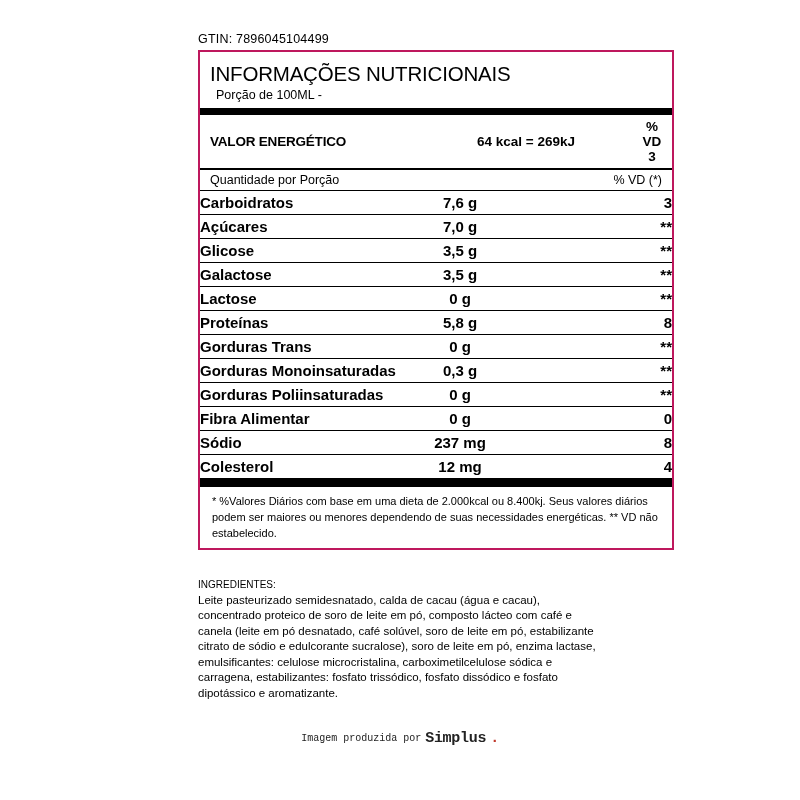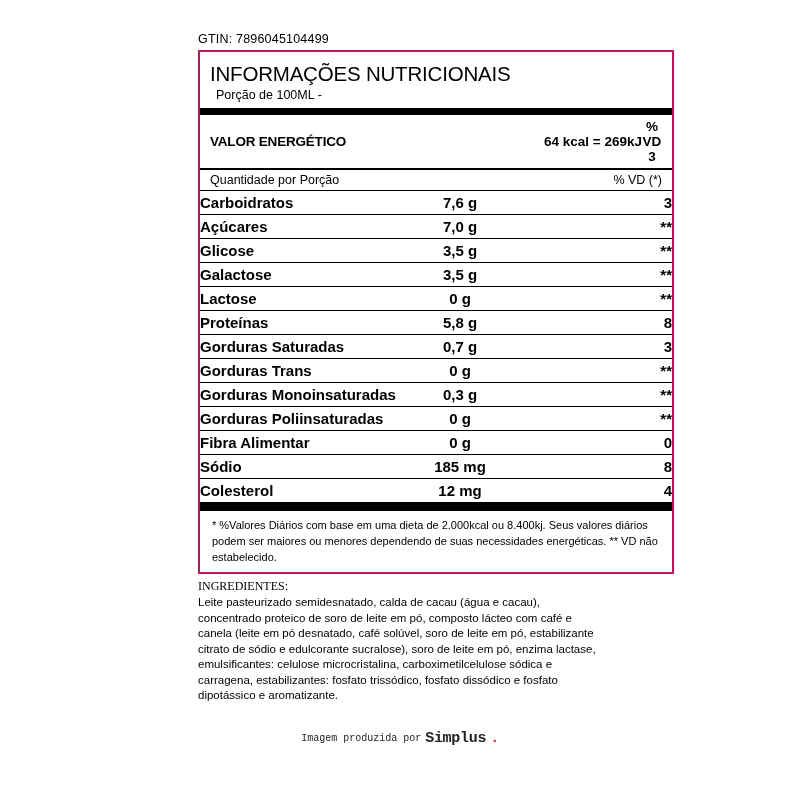--- a/index.html
+++ b/index.html
@@ -55,21 +55,21 @@
   }
   .energy-row {
     display: flex;
     align-items: center;
     font-size: 13.5px;
     font-weight: bold;
     padding: 4px 10px 4px 10px;
     border-bottom: 2px solid #000;
   }
   .energy-label { flex: 0 0 200px; letter-spacing: -0.2px; }
-  .energy-value { flex: 1 1 auto; text-align: right; }
+  .energy-value { flex: 1 1 auto; text-align: center; }
   .energy-vd { flex: 0 0 20px; text-align: center; }
 
   .qty-row {
     display: flex;
     font-size: 12.5px;
     padding: 3px 10px 3px 10px;
     border-bottom: 1px solid #000;
   }
   .qty-label { flex: 1 1 auto; }
   .qty-vd { flex: 0 0 80px; text-align: right; }
@@ -103,23 +103,22 @@
 
   
   .block {
     position: absolute;
     left: 198px;
     width: 404px;
     font-size: 11.5px;
     line-height: 1.35;
   }
   .block-title {
-    font-size: 12px;
+    font-size: 10px;
     margin-bottom: 1px;
-    font-family: Liberation Serif, serif;
   }
   #ingredients-block { top: 578px; }
   #allergens-block { top: 674px; }
 
   .credit {
     position: absolute;
     left: 198px;
     top: 730px;
     width: 404px;
     text-align: center;
@@ -186,25 +185,20 @@
           <td class="c-name">Lactose</td>
           <td class="c-val">0 g</td>
           <td class="c-vd">**</td>
         </tr>
         <tr>
           <td class="c-name">Proteínas</td>
           <td class="c-val">5,8 g</td>
           <td class="c-vd">8</td>
         </tr>
         <tr>
-          <td class="c-name">Gorduras Saturadas</td>
-          <td class="c-val">0,7 g</td>
-          <td class="c-vd">3</td>
-        </tr>
-        <tr>
           <td class="c-name">Gorduras Trans</td>
           <td class="c-val">0 g</td>
           <td class="c-vd">**</td>
         </tr>
         <tr>
           <td class="c-name">Gorduras Monoinsaturadas</td>
           <td class="c-val">0,3 g</td>
           <td class="c-vd">**</td>
         </tr>
         <tr>
@@ -212,21 +206,21 @@
           <td class="c-val">0 g</td>
           <td class="c-vd">**</td>
         </tr>
         <tr>
           <td class="c-name">Fibra Alimentar</td>
           <td class="c-val">0 g</td>
           <td class="c-vd">0</td>
         </tr>
         <tr>
           <td class="c-name">Sódio</td>
-          <td class="c-val">185 mg</td>
+          <td class="c-val">237 mg</td>
           <td class="c-vd">8</td>
         </tr>
         <tr>
           <td class="c-name">Colesterol</td>
           <td class="c-val">12 mg</td>
           <td class="c-vd">4</td>
         </tr>
       </tbody>
     </table>
 

